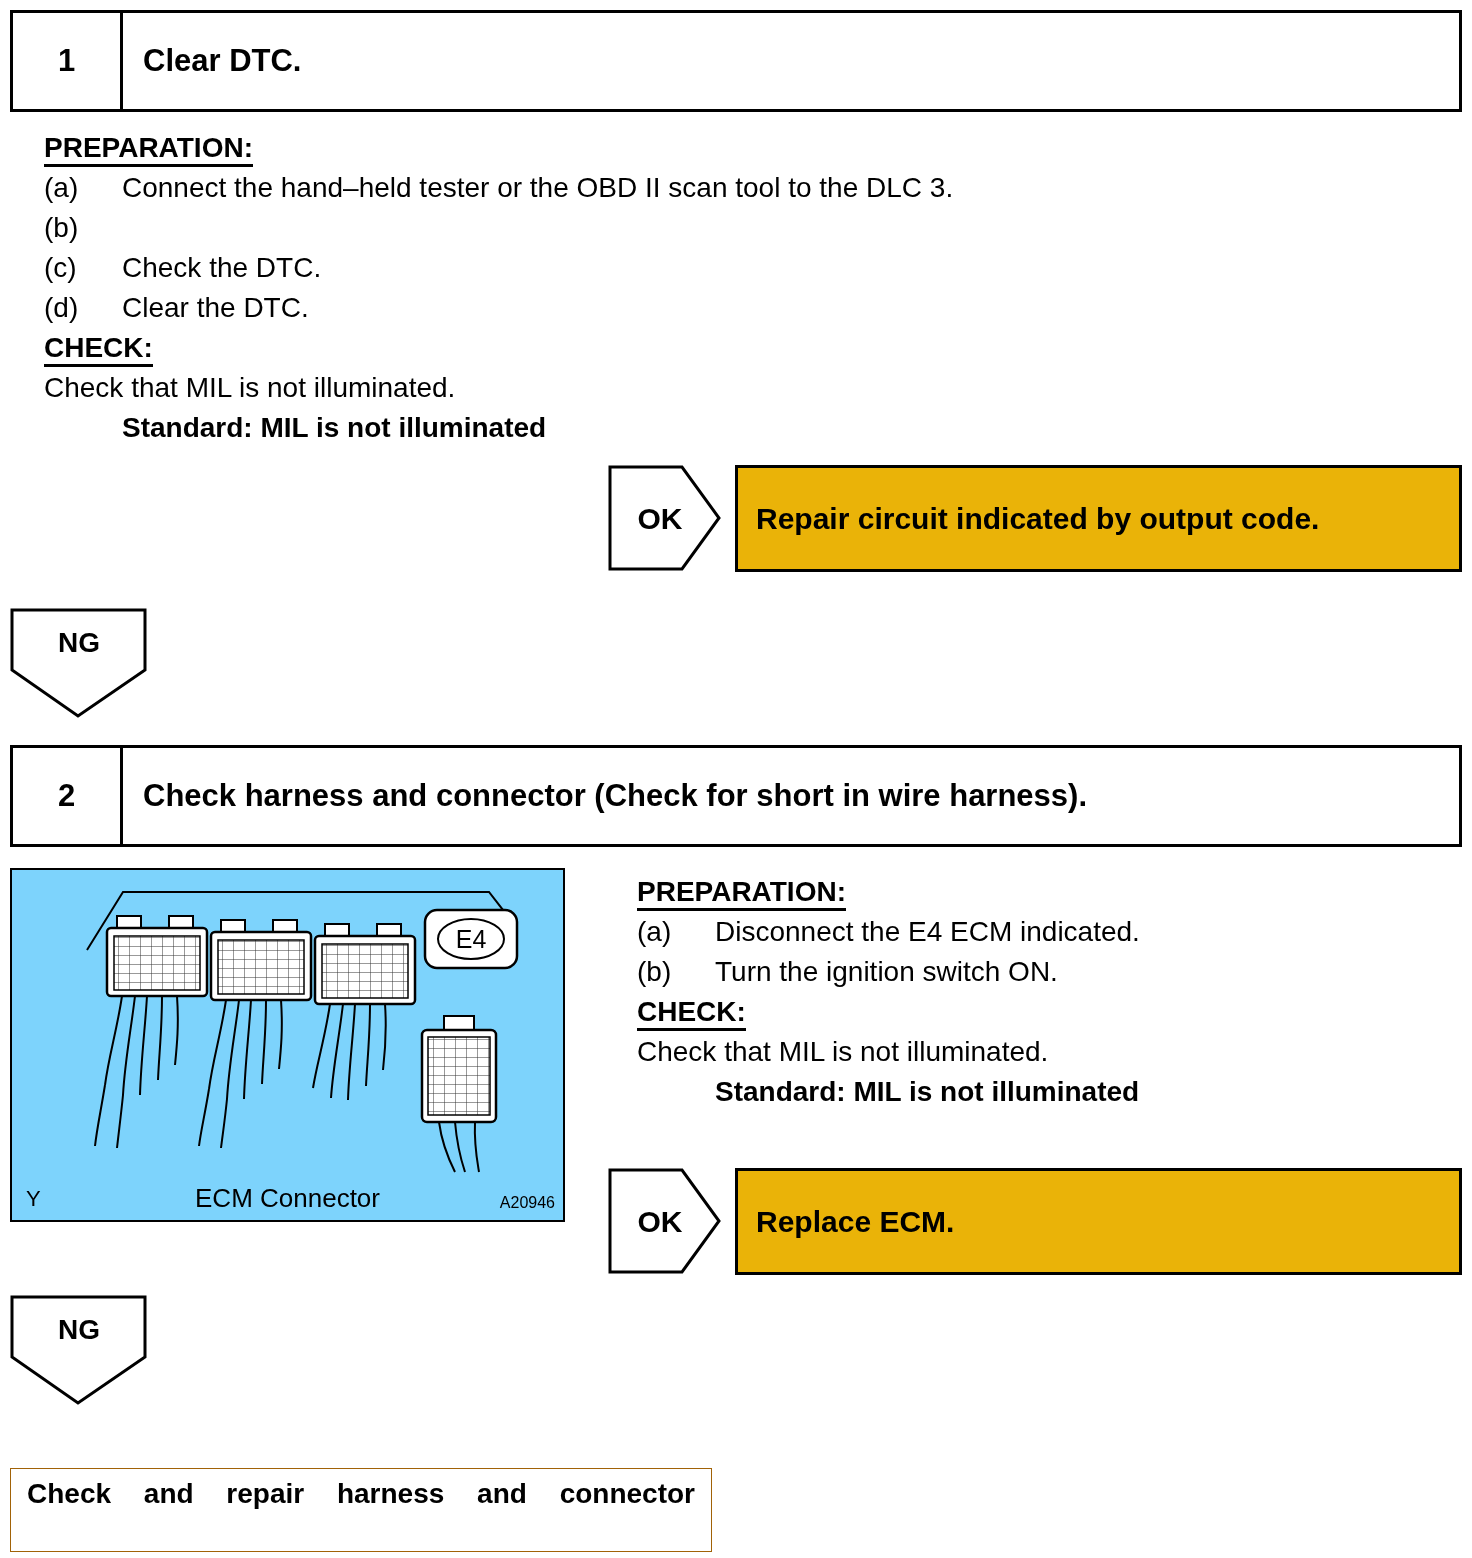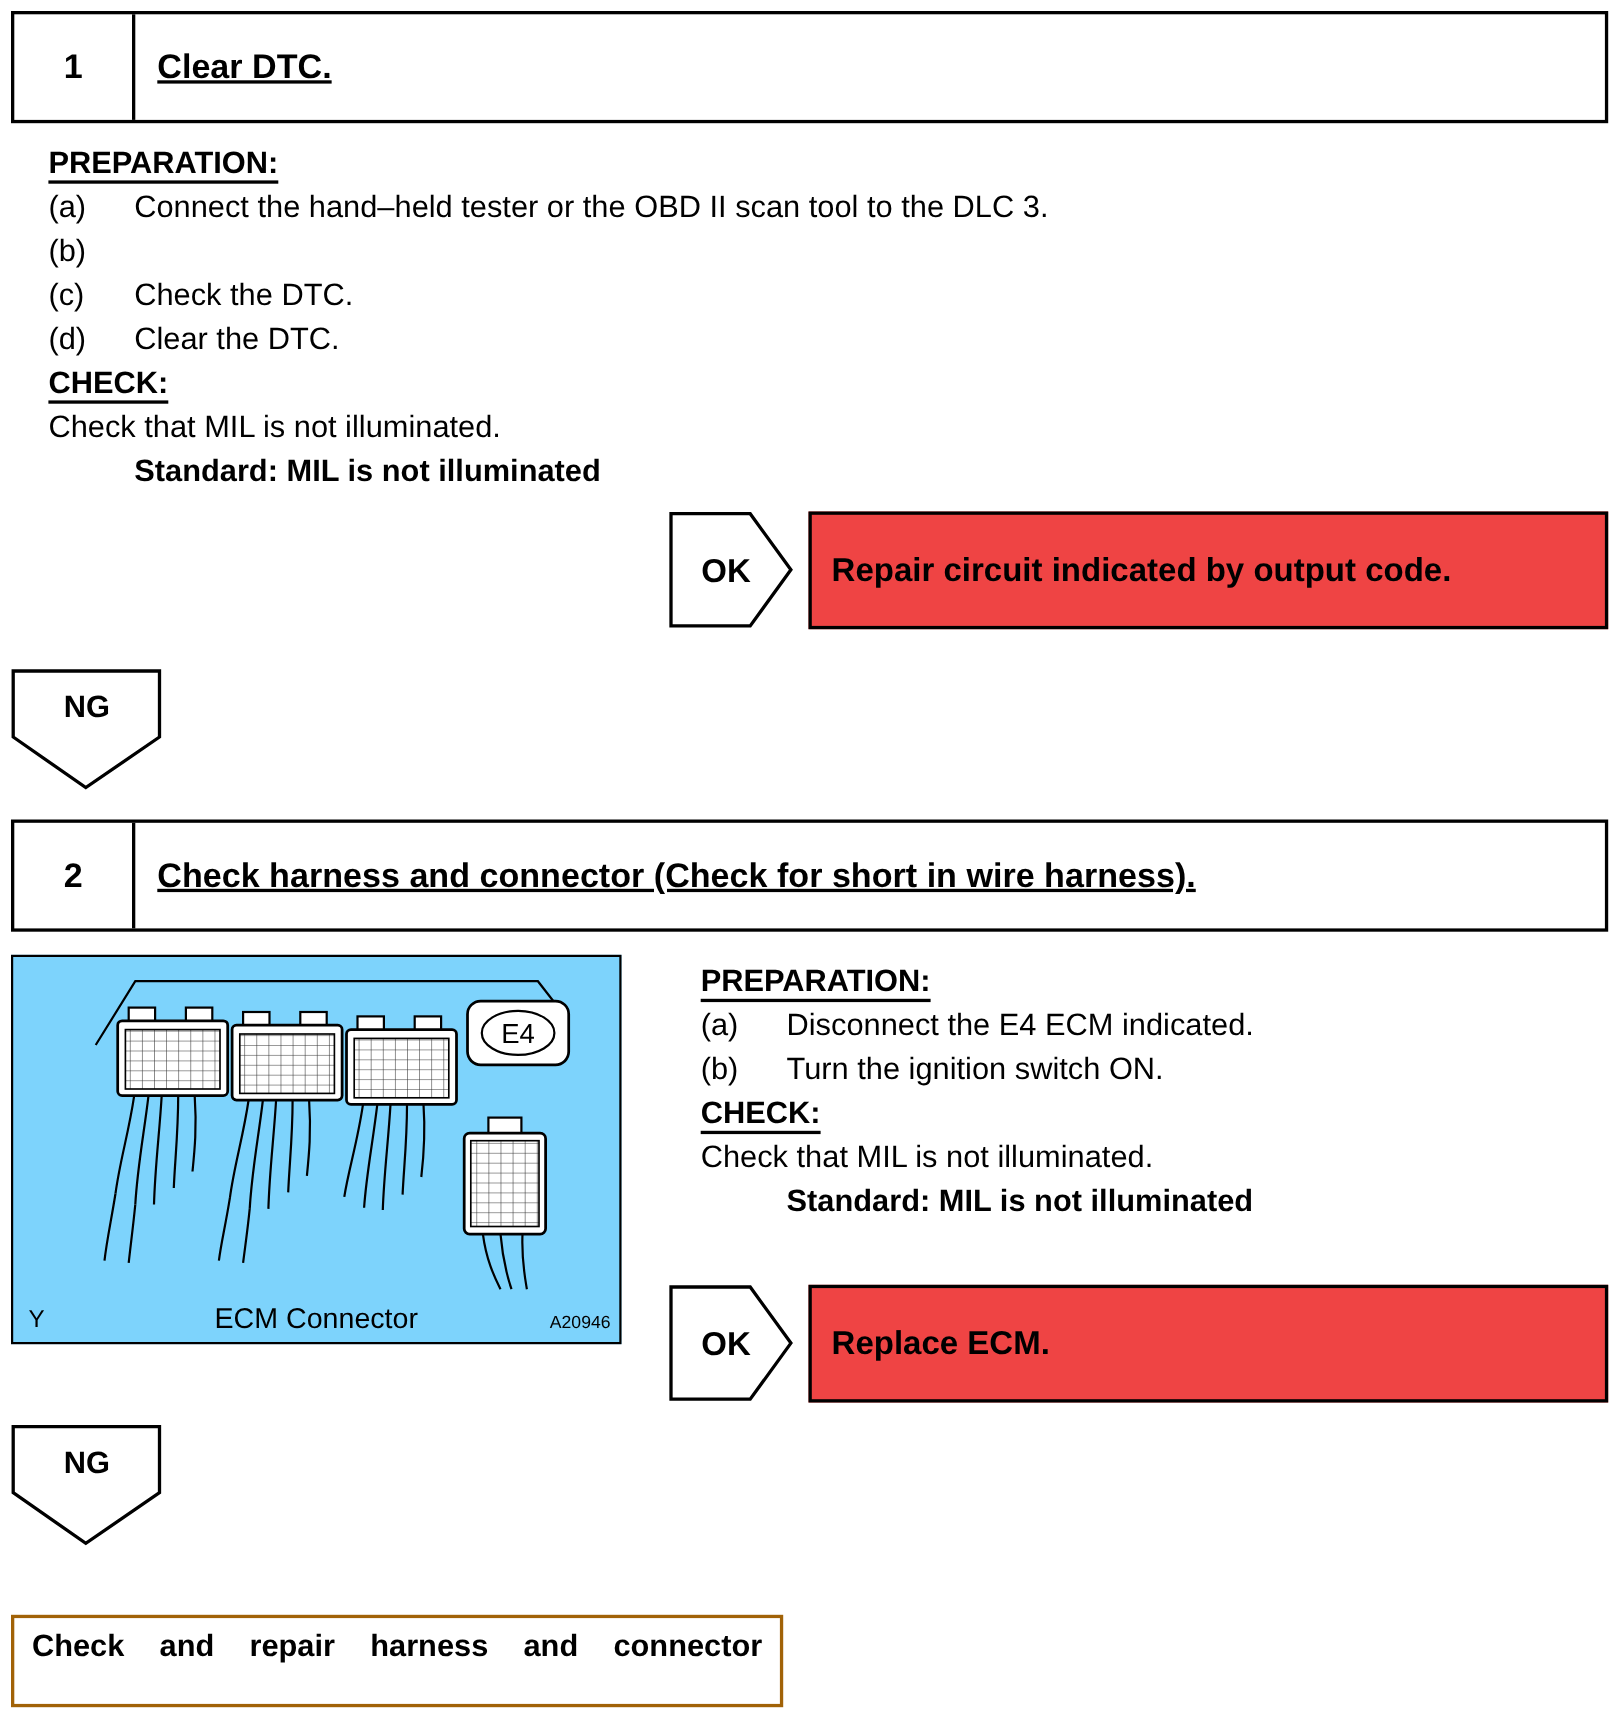--- a/index.html
+++ b/index.html
@@ -3,46 +3,46 @@
 <meta charset="utf-8">
 <style>
   * { margin:0; padding:0; box-sizing:border-box; }
   html,body { background:#ffffff; }
   body { font-family:"Liberation Sans", sans-serif; color:#000; }
   .page { position:relative; width:1472px; height:1558px; background:#fff; overflow:hidden; }
 
   
   .step-header { position:absolute; left:10px; width:1452px; height:102px; border:3px solid #000; display:flex; background:#fff; }
   .step-num { width:110px; flex:0 0 110px; border-right:3px solid #000; display:flex; align-items:center; justify-content:center; font-weight:bold; font-size:31px; }
-  .step-title { flex:1; display:flex; align-items:center; padding-left:20px; font-weight:bold; font-size:31px;text-decoration:underline; }
+  .step-title { flex:1; display:flex; align-items:center; padding-left:20px; font-weight:bold; font-size:31px; }
 
   
   .tblock { position:absolute; font-size:28px; line-height:40px; }
   .trow { min-height:40px;margin-left:32px; }
   .h-underline { font-weight:bold; display:inline-block; border-bottom:3px solid #000; line-height:1.1; margin-top:4px; }
   .li { display:flex; }
   .li .lab { width:78px; flex:0 0 78px; }
   .std { font-weight:bold; padding-left:78px; }
 
   
   .okrow { position:absolute; display:flex; align-items:stretch; }
   .ok-pointer { flex:0 0 114px; margin-right:13px; }
-  .okresult { width:727px; border:3px solid #000; display:flex; align-items:center; padding-left:18px; font-weight:bold; font-size:30px; background:#ef4444; }
+  .okresult { width:727px; border:3px solid #000; display:flex; align-items:center; padding-left:18px; font-weight:bold; font-size:30px; background:#eab308; }
 
   
   .ng { position:absolute; }
 
   
   .figure { position:absolute; left:10px; top:868px; width:555px; height:354px; border:2px solid #000; background:#7dd3fc;padding-left:15px; }
   .fig-corner { position:absolute; left:14px; bottom:8px; font-size:22px; }
   .fig-caption { position:absolute; left:0; right:0; bottom:6px; text-align:center; font-size:26px; }
   .fig-code { position:absolute; right:8px; bottom:8px; font-size:16px; }
 
   
-  .finalbox { position:absolute; left:10px; top:1468px; width:702px; min-height:84px; border:3px solid #a16207; padding:8px 16px; font-weight:bold; font-size:28px; line-height:34px; background:#fff; }
+  .finalbox { position:absolute; left:10px; top:1468px; width:702px; min-height:84px; border:1px solid #a16207; padding:8px 16px; font-weight:bold; font-size:28px; line-height:34px; background:#fff; }
   .final-line1 { text-align:justify; text-align-last:justify; }
 </style>
 </head>
 <body>
 
 <div class="page">
 
   <div class="step-header" style="top:10px;">
     <div class="step-num">1</div>
     <div class="step-title">Clear DTC.</div>

